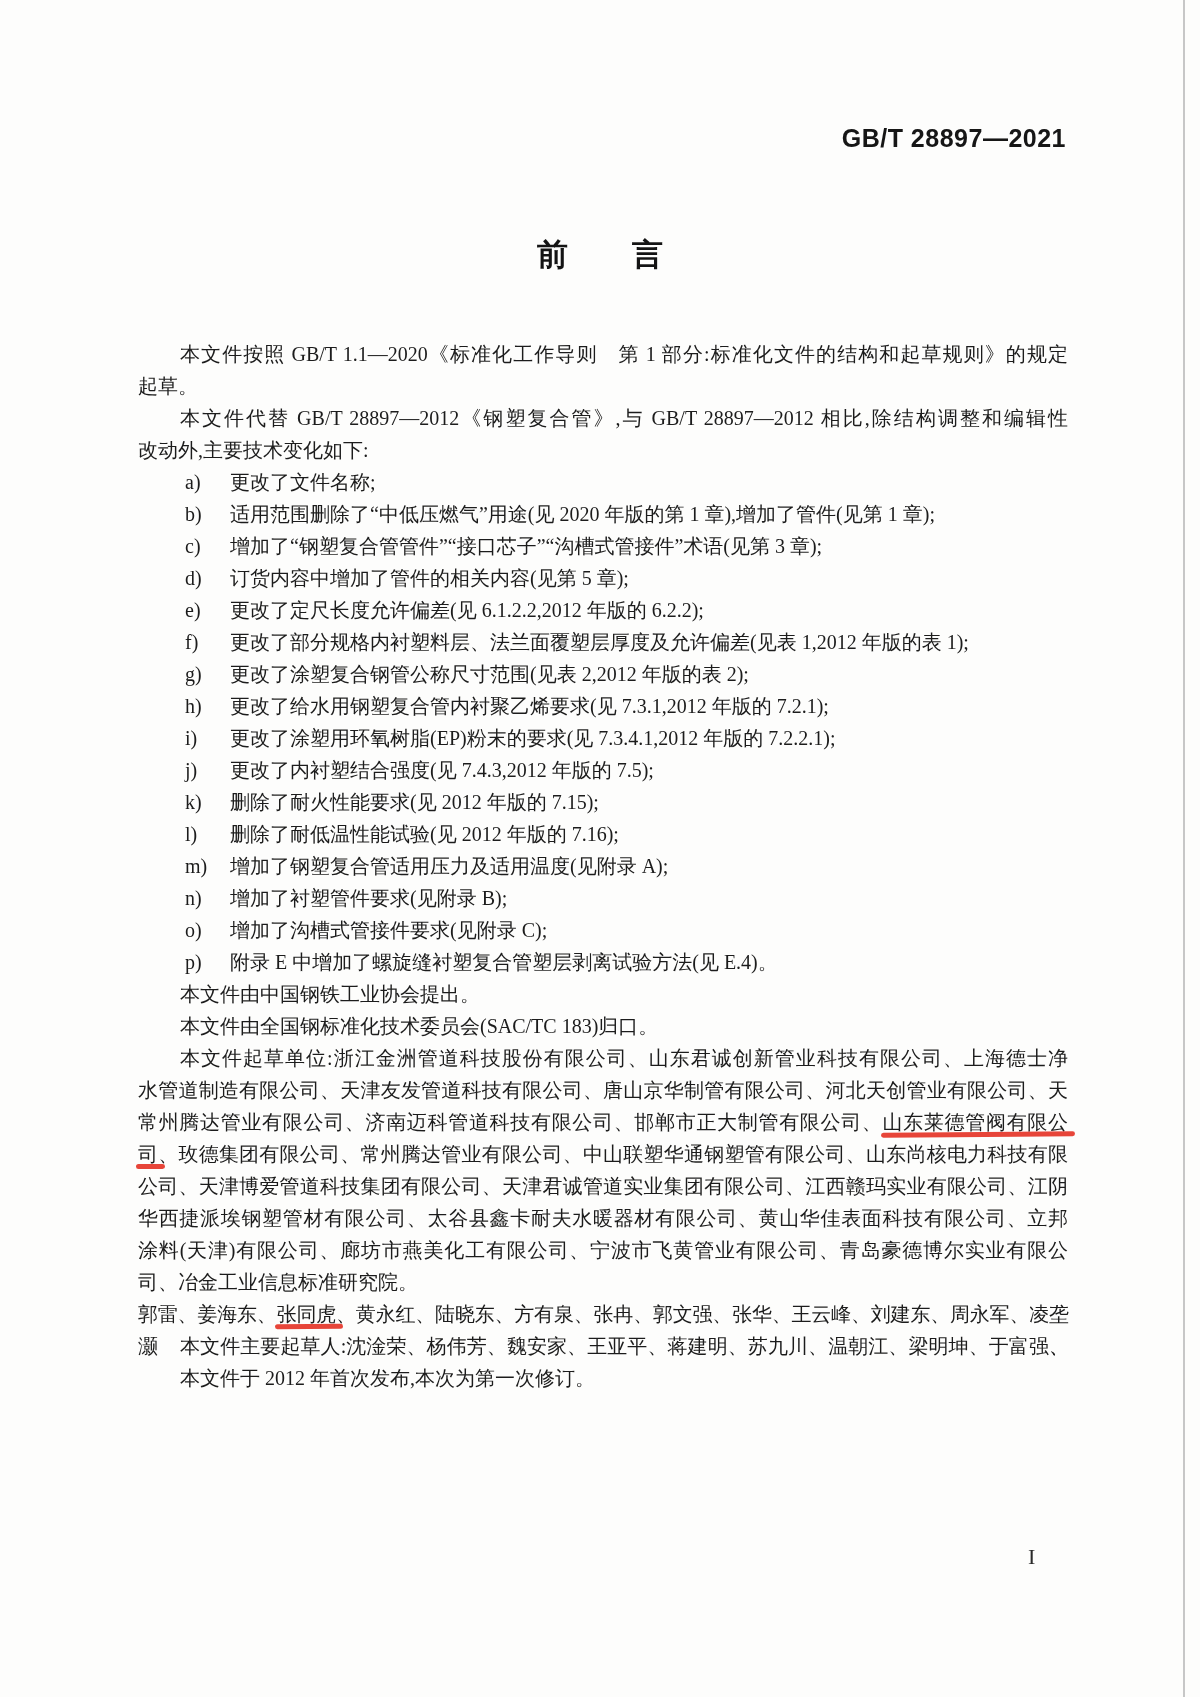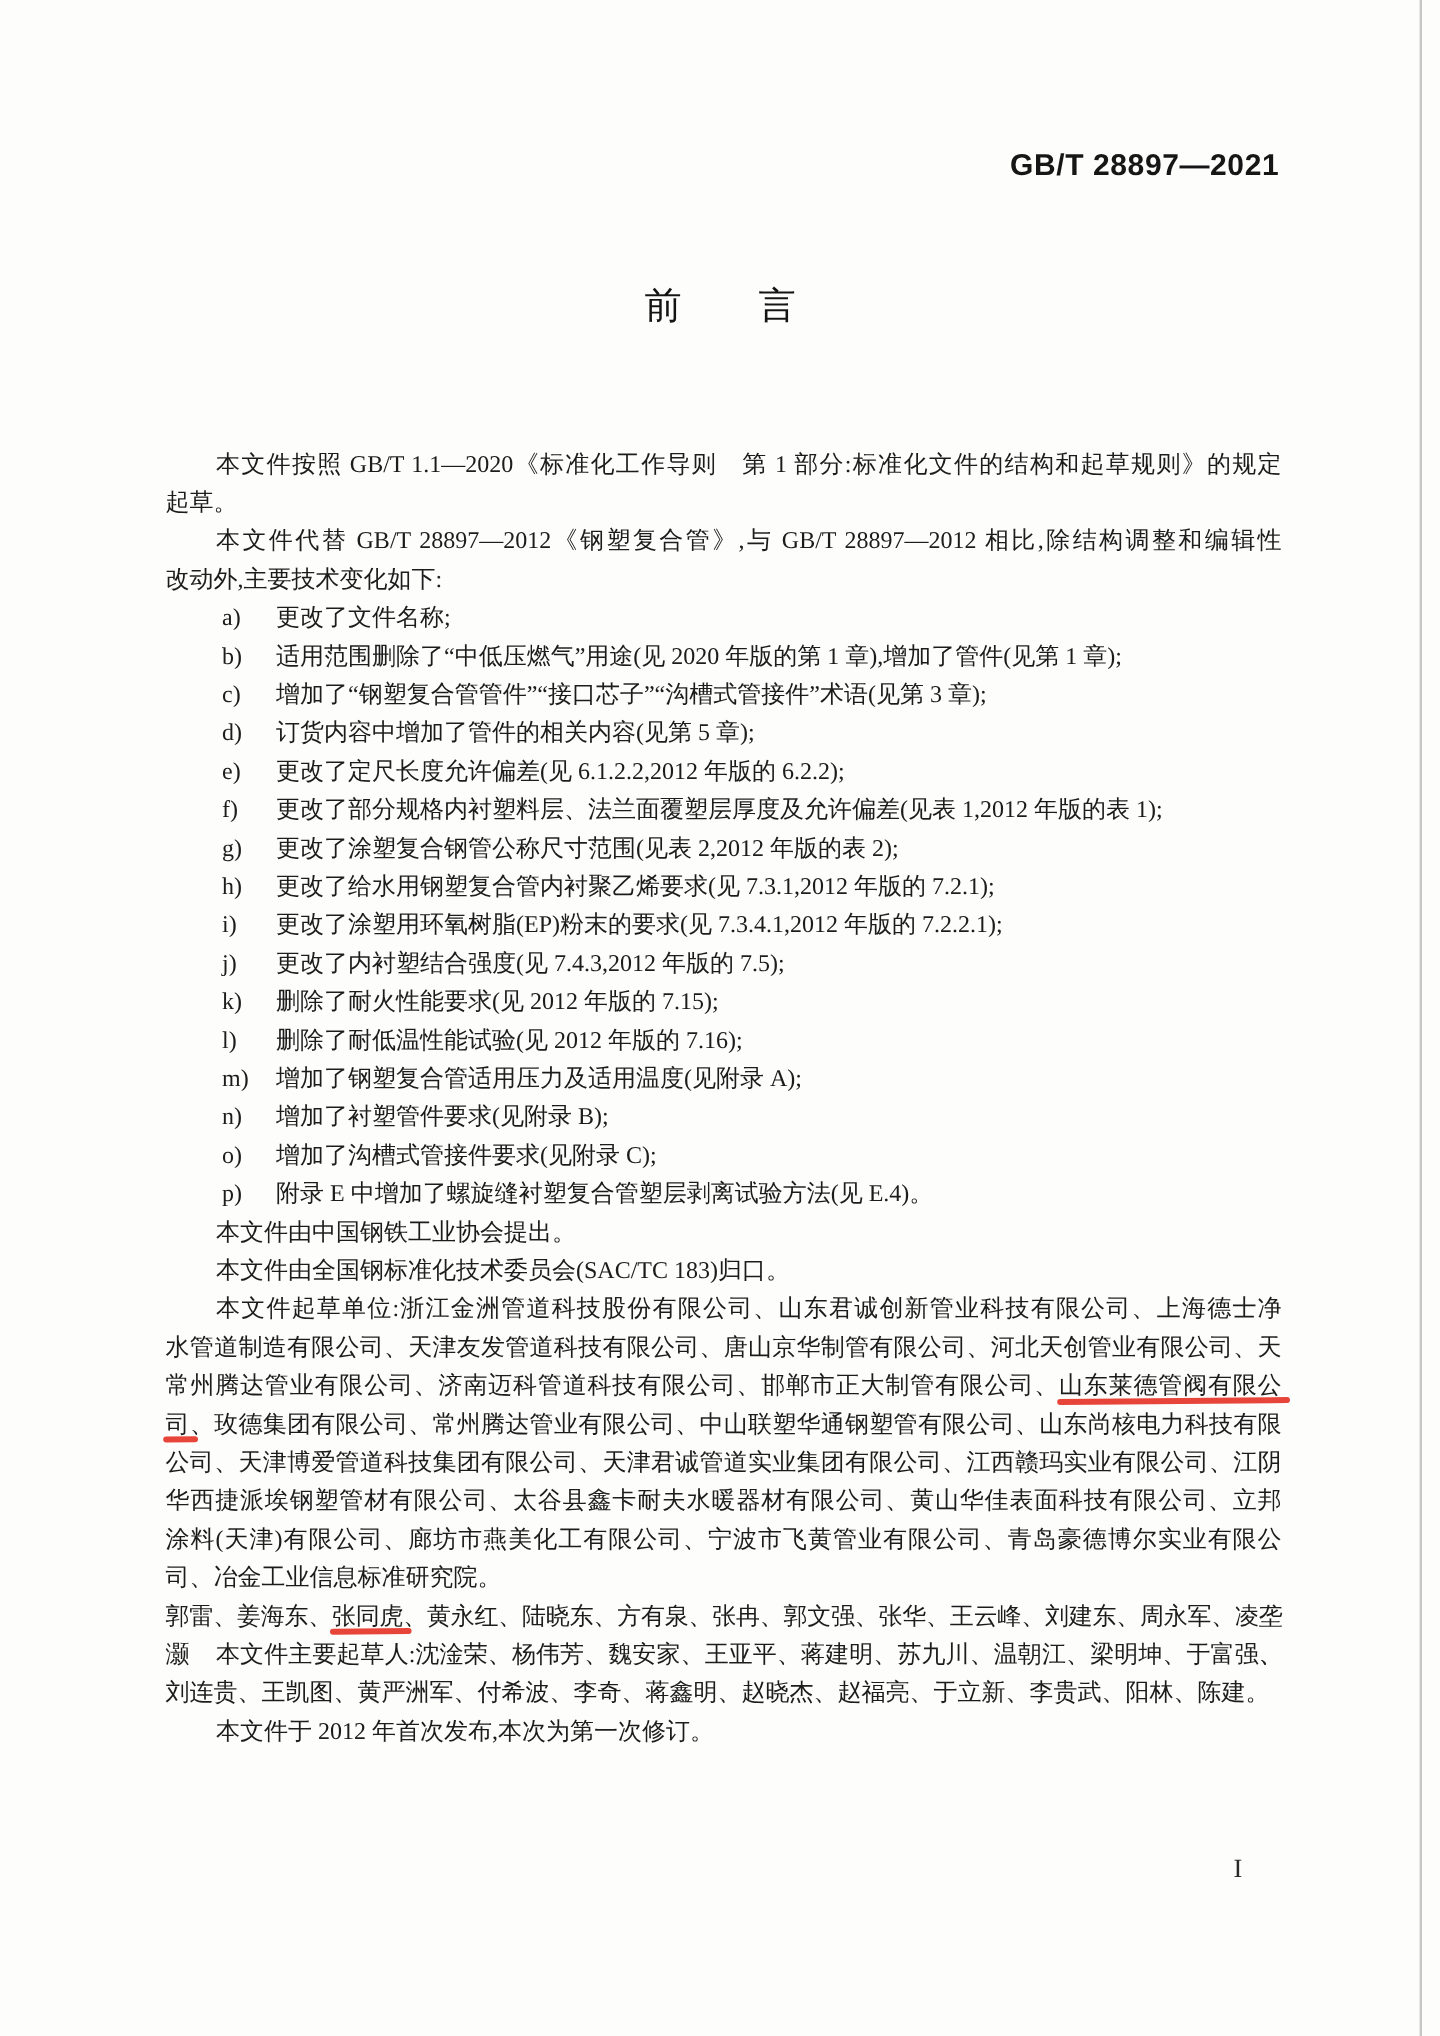--- a/index.html
+++ b/index.html
@@ -21,28 +21,27 @@
     position:absolute;top:124px;left:138px;width:928px;
     text-align:right;
     font-family:"Liberation Sans","DejaVu Sans",sans-serif;
     font-weight:bold;font-size:25px;letter-spacing:.5px;
     color:#161616;
   }
   .page-title{
     position:absolute;top:234px;left:0;width:1200px;
     text-align:center;
     font-family:"Liberation Sans","DejaVu Sans",sans-serif;
-    font-weight:normal;font-size:31px;color:#141414;
+    font-weight:bold;font-size:31px;color:#141414;
   }
   .page-title .t2{margin-left:64px;}
   .body{
     position:absolute;top:338px;left:138px;width:930px;
     font-size:20px;line-height:32px;
     color:#1c1c1c;
-    margin-top:33px;
   }
   .line{height:32px;}
   .ind{padding-left:42px;}
   .just{text-align:justify;text-align-last:justify;text-justify:inter-character;}
   .tight{letter-spacing:-1px;}
   .item{padding-left:47px;}
   .item-label{display:inline-block;width:45px;}
   .redmark{position:relative;}
   .redmark::after{
     content:"";position:absolute;left:-2px;right:-7px;bottom:-4px;height:5px;
@@ -97,21 +96,20 @@
     <div class="line just">水管道制造有限公司、天津友发管道科技有限公司、唐山京华制管有限公司、河北天创管业有限公司、天</div>
     <div class="line just"><span>常州腾达管业有限公司、济南迈科管道科技有限公司、邯郸市正大制管有限公司、</span><span class="redmark">山东莱德管阀有限公</span></div>
     <div class="line just"><span class="redmark">司</span><span>、玫德集团有限公司、常州腾达管业有限公司、中山联塑华通钢塑管有限公司、山东尚核电力科技有限</span></div>
     <div class="line just">公司、天津博爱管道科技集团有限公司、天津君诚管道实业集团有限公司、江西赣玛实业有限公司、江阴</div>
     <div class="line just">华西捷派埃钢塑管材有限公司、太谷县鑫卡耐夫水暖器材有限公司、黄山华佳表面科技有限公司、立邦</div>
     <div class="line just">涂料(天津)有限公司、廊坊市燕美化工有限公司、宁波市飞黄管业有限公司、青岛豪德博尔实业有限公</div>
     <div class="line">司、冶金工业信息标准研究院。</div>
 
     <div class="line just tight"><span>郭雷、姜海东、</span><span class="redmark">张同虎</span><span>、黄永红、陆晓东、方有泉、张冉、郭文强、张华、王云峰、刘建东、周永军、凌垄灏、</span></div>
     <div class="line ind just tight">本文件主要起草人:沈淦荣、杨伟芳、魏安家、王亚平、蒋建明、苏九川、温朝江、梁明坤、于富强、</div>
-    <div class="line">刘连贵、王凯图、黄严洲军、付希波、李奇、蒋鑫明、赵晓杰、赵福亮、于立新、李贵武、阳林、陈建。</div>
 
     <div class="line ind">本文件于 2012 年首次发布,本次为第一次修订。</div>
 
   </div>
 
   <div class="page-num">I</div>
 
 </div>
 
 </body></html>

